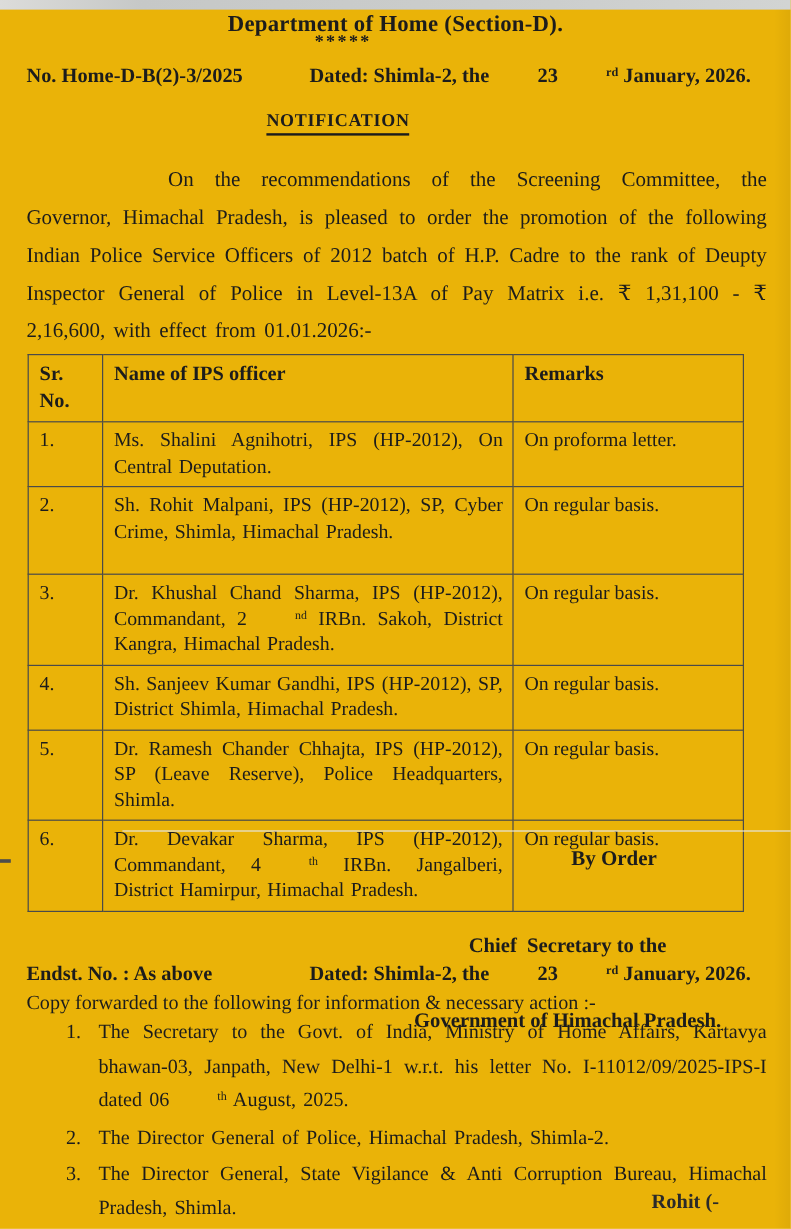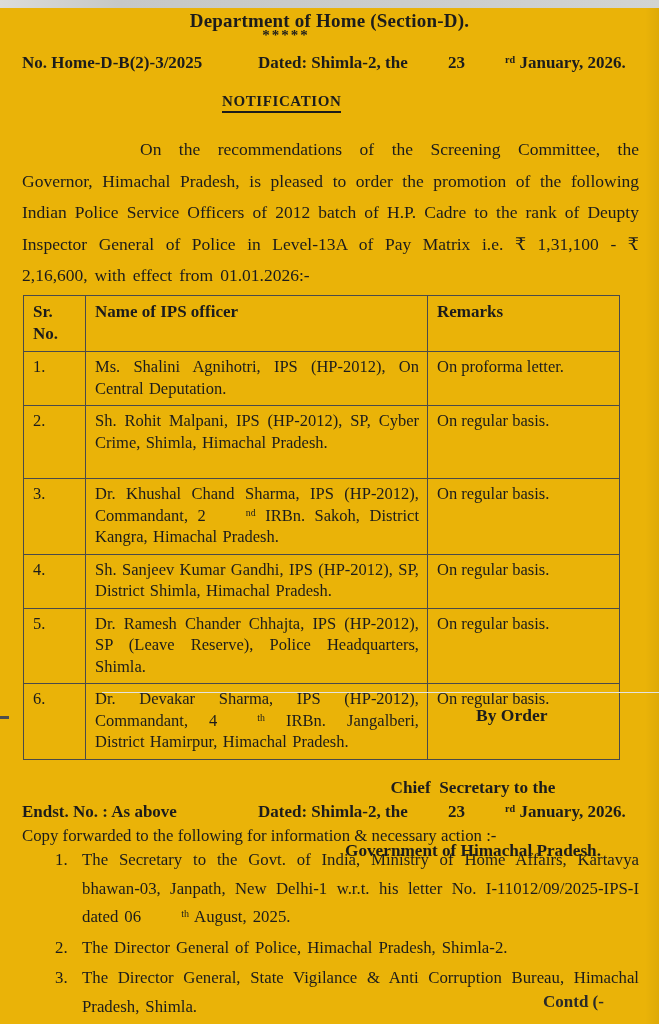--- a/index.html
+++ b/index.html
@@ -185,14 +185,14 @@
     <div class="recipient">
       <span class="num">2.</span>
       <span class="txt"><span>The Director General of Police, Himachal Pradesh, Shimla-2.</span><sup></sup><span></span></span>
     </div>
     <div class="recipient">
       <span class="num">3.</span>
       <span class="txt"><span>The Director General, State Vigilance &amp; Anti Corruption Bureau, Himachal Pradesh, Shimla.</span><sup></sup><span></span></span>
     </div>
   </div>
 
-  <div class="contd">Contd (-</div>
+  <div class="contd">Rohit (-</div>
 </div>
 
 </body></html>

